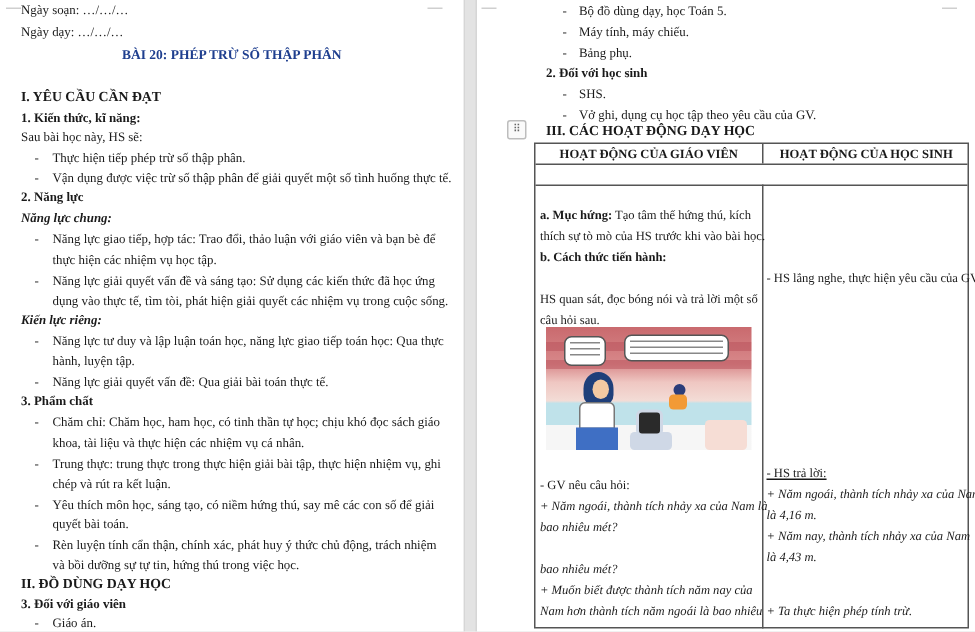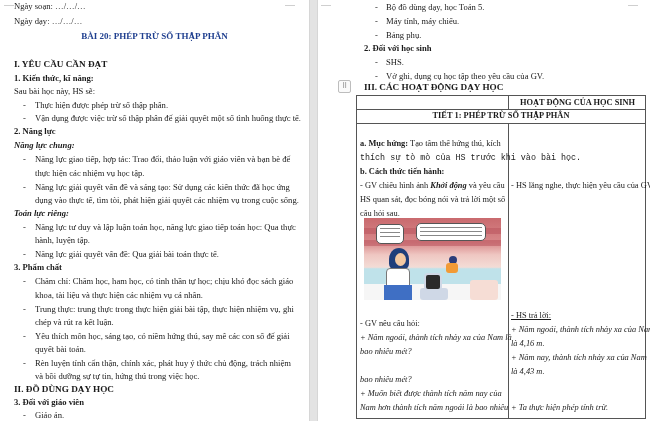--- a/index.html
+++ b/index.html
@@ -56,35 +56,35 @@
   <div class="line" style="left:14px;top:1px;">Ngày soạn: …/…/…</div>
   <div class="line" style="left:14px;top:16px;">Ngày dạy: …/…/…</div>
 
   <div class="line title-blue" style="left:0;width:309px;text-align:center;top:31px;font-size:9px;">BÀI 20: PHÉP TRỪ SỐ THẬP PHÂN</div>
 
   <div class="line h1" style="left:14px;top:59px;">I. YÊU CẦU CẦN ĐẠT</div>
   <div class="line b" style="left:14px;top:73px;">1. Kiến thức, kĩ năng:</div>
   <div class="line" style="left:14px;top:86px;">Sau bài học này, HS sẽ:</div>
 
   <div class="dash" style="left:23px;top:100px;">-</div>
-  <div class="line" style="left:35px;top:100px;">Thực hiện được phép trừ số thập phân.</div>
+  <div class="line" style="left:35px;top:100px;">Thực hiện tiếp phép trừ số thập phân.</div>
   <div class="dash" style="left:23px;top:113px;">-</div>
   <div class="line" style="left:35px;top:113px;">Vận dụng được việc trừ số thập phân để giải quyết một số tình huống thực tế.</div>
 
   <div class="line b" style="left:14px;top:126px;">2. Năng lực</div>
   <div class="line bi" style="left:14px;top:140px;">Năng lực chung:</div>
 
   <div class="dash" style="left:23px;top:154px;">-</div>
   <div class="line" style="left:35px;top:154px;">Năng lực giao tiếp, hợp tác: Trao đổi, thảo luận với giáo viên và bạn bè để</div>
   <div class="line" style="left:35px;top:168px;">thực hiện các nhiệm vụ học tập.</div>
   <div class="dash" style="left:23px;top:182px;">-</div>
   <div class="line" style="left:35px;top:182px;">Năng lực giải quyết vấn đề và sáng tạo: Sử dụng các kiến thức đã học ứng</div>
   <div class="line" style="left:35px;top:195px;">dụng vào thực tế, tìm tòi, phát hiện giải quyết các nhiệm vụ trong cuộc sống.</div>
 
-  <div class="line bi" style="left:14px;top:208px;">Toán lực riêng:</div>
+  <div class="line bi" style="left:14px;top:208px;">Kiến lực riêng:</div>
   <div class="dash" style="left:23px;top:222px;">-</div>
   <div class="line" style="left:35px;top:222px;">Năng lực tư duy và lập luận toán học, năng lực giao tiếp toán học: Qua thực</div>
   <div class="line" style="left:35px;top:235px;">hành, luyện tập.</div>
   <div class="dash" style="left:23px;top:249px;">-</div>
   <div class="line" style="left:35px;top:249px;">Năng lực giải quyết vấn đề: Qua giải bài toán thực tế.</div>
 
   <div class="line b" style="left:14px;top:262px;">3. Phẩm chất</div>
 
   <div class="dash" style="left:23px;top:276px;">-</div>
   <div class="line" style="left:35px;top:276px;">Chăm chỉ: Chăm học, ham học, có tinh thần tự học; chịu khó đọc sách giáo</div>
@@ -125,27 +125,26 @@
 
 <div class="drag-handle">⠿</div>
 <div class="line h1" style="left:364px;top:82px;">III. CÁC HOẠT ĐỘNG DẠY HỌC</div>
 
 <div class="tbl">
   <div class="hline" style="top:13px;width:288px;"></div>
   <div class="hline" style="top:27px;width:288px;"></div>
   <div class="vline" style="top:0;height:13px;"></div>
   <div class="vline" style="top:27px;height:296px;"></div>
 
+  <div class="cell-text th" style="left:0;width:151px;top:1px;">HOẠT ĐỘNG CỦA GIÁO VIÊN</div>
   <div class="cell-text th" style="left:152px;width:137px;top:1px;">HOẠT ĐỘNG CỦA HỌC SINH</div>
-  <div class="cell-text th" style="left:0;width:288px;top:14px;">TIẾT 1: PHÉP TRỪ SỐ THẬP PHÂN</div>
 
   <div class="cell-text" style="left:3px;top:42px;white-space:nowrap;"><span class="b">a. Mục hứng:</span><span> Tạo tâm thế hứng thú, kích</span></div>
-  <div class="cell-text" style="left:3px;top:56px;white-space:nowrap;font-family:Liberation Mono, monospace;">thích sự tò mò của HS trước khi vào bài học.</div>
+  <div class="cell-text" style="left:3px;top:56px;white-space:nowrap;">thích sự tò mò của HS trước khi vào bài học.</div>
   <div class="cell-text b" style="left:3px;top:70px;white-space:nowrap;">b. Cách thức tiến hành:</div>
-  <div class="cell-text" style="left:3px;top:84px;white-space:nowrap;"><span>- GV chiếu hình ảnh </span><span class="bi">Khởi động</span><span> và yêu cầu</span></div>
   <div class="cell-text" style="left:3px;top:98px;white-space:nowrap;">HS quan sát, đọc bóng nói và trả lời một số</div>
   <div class="cell-text" style="left:3px;top:112px;white-space:nowrap;">câu hỏi sau.</div>
 
   <div class="cell-text" style="left:154px;top:84px;white-space:nowrap;">- HS lắng nghe, thực hiện yêu cầu của GV.</div>
 
   <div class="cell-text" style="left:3px;top:222px;white-space:nowrap;">- GV nêu câu hỏi:</div>
   <div class="cell-text i" style="left:3px;top:236px;white-space:nowrap;">+ Năm ngoái, thành tích nhảy xa của Nam là</div>
   <div class="cell-text i" style="left:3px;top:250px;white-space:nowrap;">bao nhiêu mét?</div>
   <div class="cell-text i" style="left:3px;top:278px;white-space:nowrap;">bao nhiêu mét?</div>
   <div class="cell-text i" style="left:3px;top:292px;white-space:nowrap;">+ Muốn biết được thành tích năm nay của</div>

